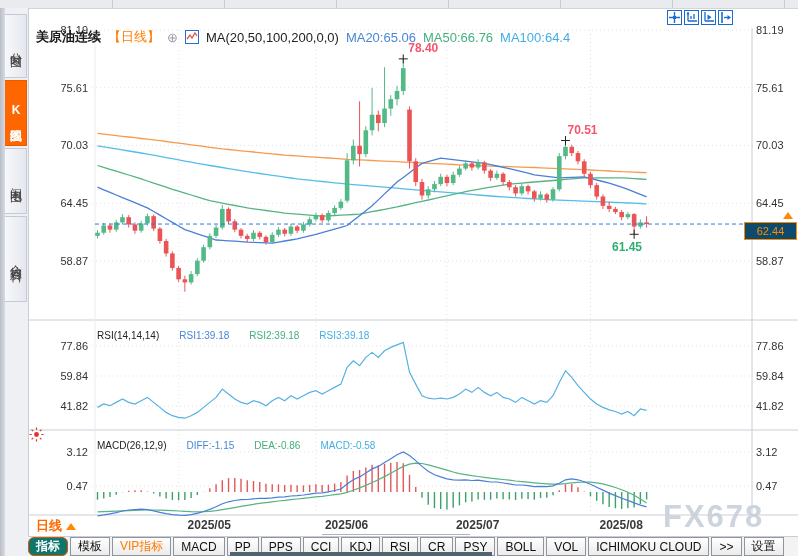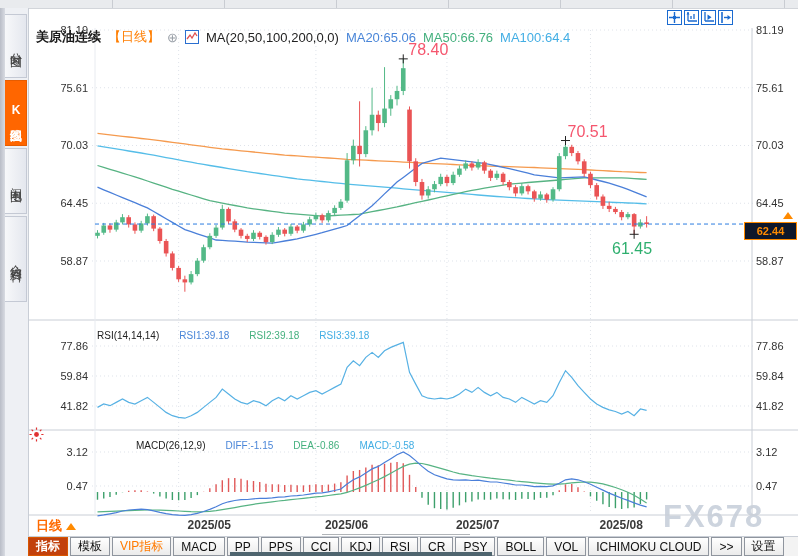--- a/index.html
+++ b/index.html
@@ -23,40 +23,40 @@
   .hdr .per{color:#ff7e00;}
   .hdr .plus{color:#9aa0a8;font-size:13px;}
   .hdr .ma-set{color:#222;}
   .c-blue{color:#4a86d8;} .c-green{color:#44b07e;} .c-cyan{color:#43aee4;}
   .tool-icons{position:absolute;top:10px;left:667px;display:flex;gap:2px;z-index:6;}
   .tool-btn{width:15px;height:15px;border:1px solid #1a6ad0;background:#fff;padding:0;
             display:flex;align-items:center;justify-content:center;cursor:pointer;}
   .axis-label{position:absolute;font-size:11px;color:#333;z-index:3;}
   .ind-hdr{position:absolute;display:flex;gap:20px;font-size:10px;color:#222;z-index:3;white-space:nowrap;}
   .price-tag{position:absolute;left:744px;top:222px;width:51px;height:16px;border:1px solid #ff8a00;
-             background:#0f172a;color:#ff8a00;font-size:11px;font-weight:bold;display:flex;
+             background:#0c4a6e;color:#ff8a00;font-size:11px;font-weight:normal;display:flex;
              align-items:center;justify-content:center;z-index:6;}
   .price-arrow{position:absolute;left:783px;top:212px;width:0;height:0;z-index:6;
                border-left:5px solid transparent;border-right:5px solid transparent;
                border-bottom:7px solid #ff8a00;}
-  .ann{position:absolute;font-size:16px;font-weight:normal;z-index:6;white-space:nowrap;}
+  .ann{position:absolute;font-size:12px;font-weight:bold;z-index:6;white-space:nowrap;}
   .date-row{position:absolute;left:28px;top:515px;width:770px;height:21px;border-bottom:1px solid #c9ced6;z-index:3;}
   .date-label{position:absolute;top:3px;font-size:12px;font-weight:bold;color:#3a3a3a;}
   .period-btn{position:absolute;left:8px;top:2px;color:#ff6a00;font-size:13px;font-weight:bold;
               cursor:pointer;display:flex;align-items:center;gap:4px;}
   .period-btn .tri{width:0;height:0;border-left:5px solid transparent;border-right:5px solid transparent;
                    border-bottom:7px solid #ff8a00;}
   .watermark{position:absolute;left:663px;top:499px;font-size:31px;font-weight:bold;color:#cdd4de;
              letter-spacing:2px;z-index:2;}
   .bottom-bar{position:absolute;left:28px;top:537px;width:770px;height:19px;background:#f3f3f3;
               display:flex;align-items:flex-start;z-index:5;}
   .btab{height:17px;border:1px solid #8f959e;background:linear-gradient(#ffffff,#ebebeb);
         display:flex;align-items:center;padding:0 7px;margin-right:2px;font-size:12px;color:#111;
         cursor:pointer;white-space:nowrap;}
-  .btab.active{background:#c2410c;color:#fff;border-color:#d85600;font-weight:bold;}
+  .btab.active{background:#0f766e;color:#fff;border-color:#d85600;font-weight:bold;border-radius:6px;}
   .btab.vip{color:#ff7a00;}
   .dark-strip{position:absolute;left:230px;top:552px;width:262px;height:4px;background:#4e646e;z-index:7;}
   .thin-line{position:absolute;left:322px;top:534px;width:148px;height:1px;background:#b0b4b8;z-index:3;}
   #chart-svg{position:absolute;left:0;top:0;z-index:2;}
 </style>
 </head>
 <body>
 
 <div class="screen">
 
@@ -465,21 +465,21 @@
     </div>
 
   <div class="ind-hdr" style="left:97px;top:330px;">
     <span style="color:#222;">RSI(14,14,14)</span>
     <span class="c-blue">RSI1:39.18</span>
     <span class="c-green">RSI2:39.18</span>
     <span class="c-cyan">RSI3:39.18</span>
   </div>
 
   <div class="ind-hdr" style="left:97px;top:440px;">
-    <span style="color:#222;margin-left:39px;">MACD(26,12,9)</span>
+    <span style="color:#222;">MACD(26,12,9)</span>
     <span class="c-blue">DIFF:-1.15</span>
     <span class="c-green">DEA:-0.86</span>
     <span class="c-cyan">MACD:-0.58</span>
   </div>
 
   <div style="position:absolute;left:29px;top:427px;z-index:6;">
     <svg width="15" height="15" viewBox="0 0 15 15">
       <circle cx="7.5" cy="7.5" r="2.4" fill="#e03131"></circle>
       <g stroke="#e03131" stroke-width="1.2">
         <path d="M7.5 0.5v2.2M7.5 12.3v2.2M0.5 7.5h2.2M12.3 7.5h2.2M2.6 2.6l1.5 1.5M10.9 10.9l1.5 1.5M12.4 2.6l-1.5 1.5M4.1 10.9l-1.5 1.5"></path>

